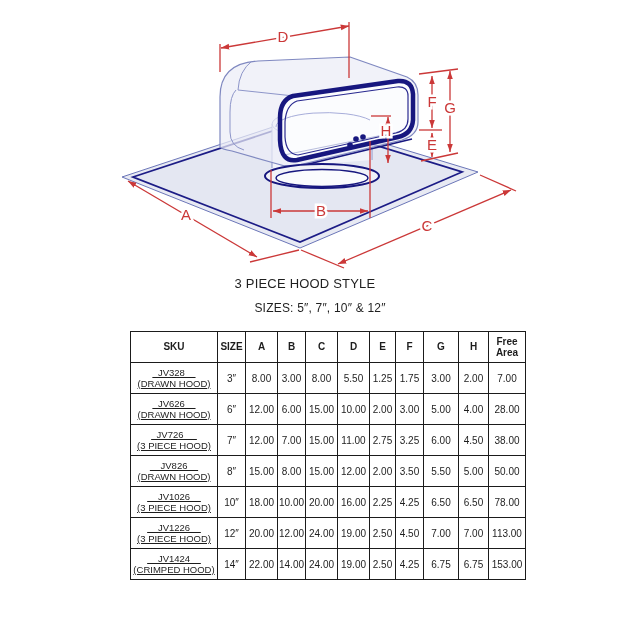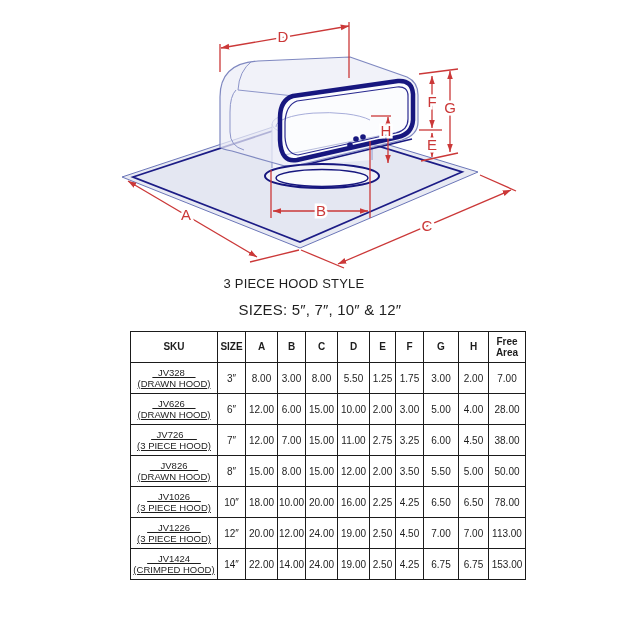--- a/index.html
+++ b/index.html
@@ -3,25 +3,25 @@
 <meta charset="utf-8">
 <style>
   html,body{margin:0;padding:0;background:#ffffff;}
   .page{
     position:relative;width:640px;height:640px;background:#ffffff;
     font-family:"Liberation Sans",sans-serif;overflow:hidden;color:#1d1d1d;
   }
   .diagram-wrap{position:absolute;left:0;top:0;width:640px;height:292px;}
   .caption-title{
     position:absolute;top:276px;left:0;width:588px;text-align:center;
-    font-size:13px;color:#1f1f1f;letter-spacing:.2px;
+    font-size:13px;color:#1f1f1f;letter-spacing:.2px;padding-left:11px;
   }
   .caption-sub{
     position:absolute;top:301px;left:0;width:640px;text-align:center;
-    font-size:15px;color:#1f1f1f;letter-spacing:.2px;
+    font-size:12px;color:#1f1f1f;letter-spacing:.2px;
   }
   table.spec{
     position:absolute;left:130px;top:331px;width:395px;
     border-collapse:collapse;table-layout:fixed;
   }
   table.spec th, table.spec td{
     border:1.5px solid #1b1b1b;text-align:center;vertical-align:middle;
     padding:0;overflow:hidden;
   }
   table.spec th{font-size:10px;font-weight:bold;height:30px;line-height:1.15;}

